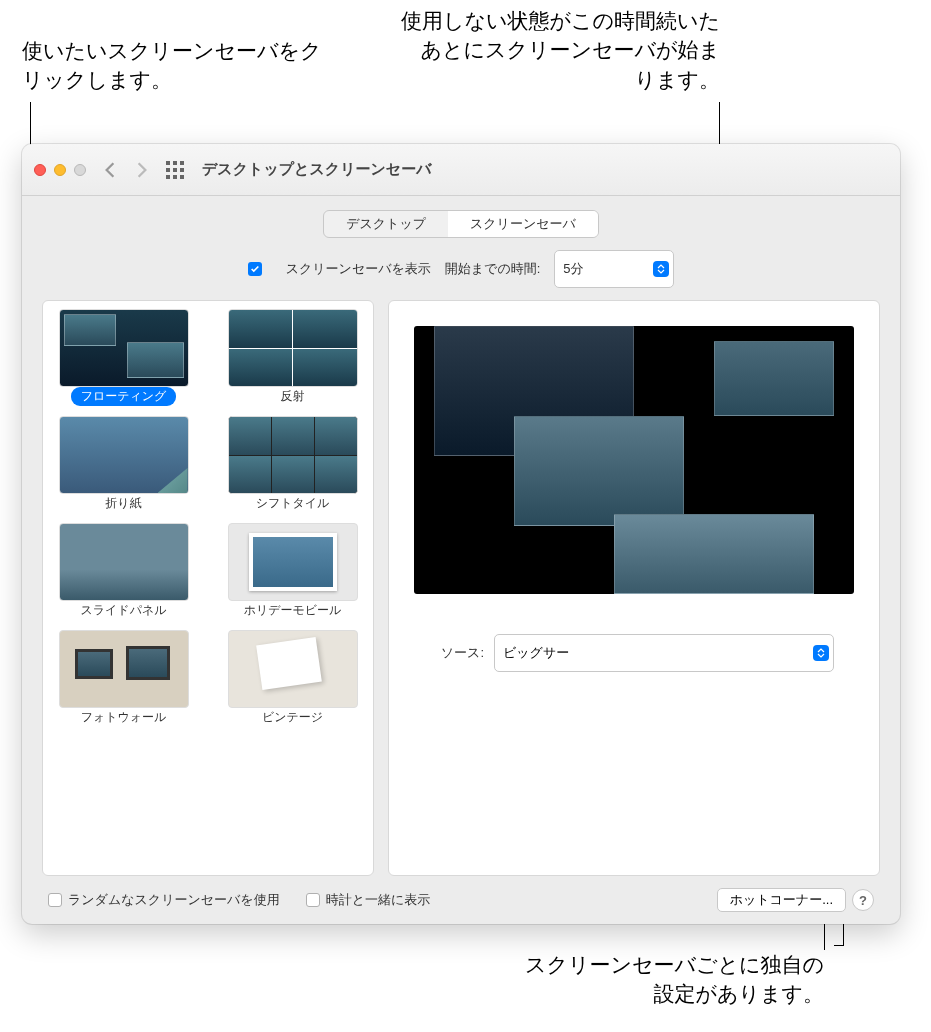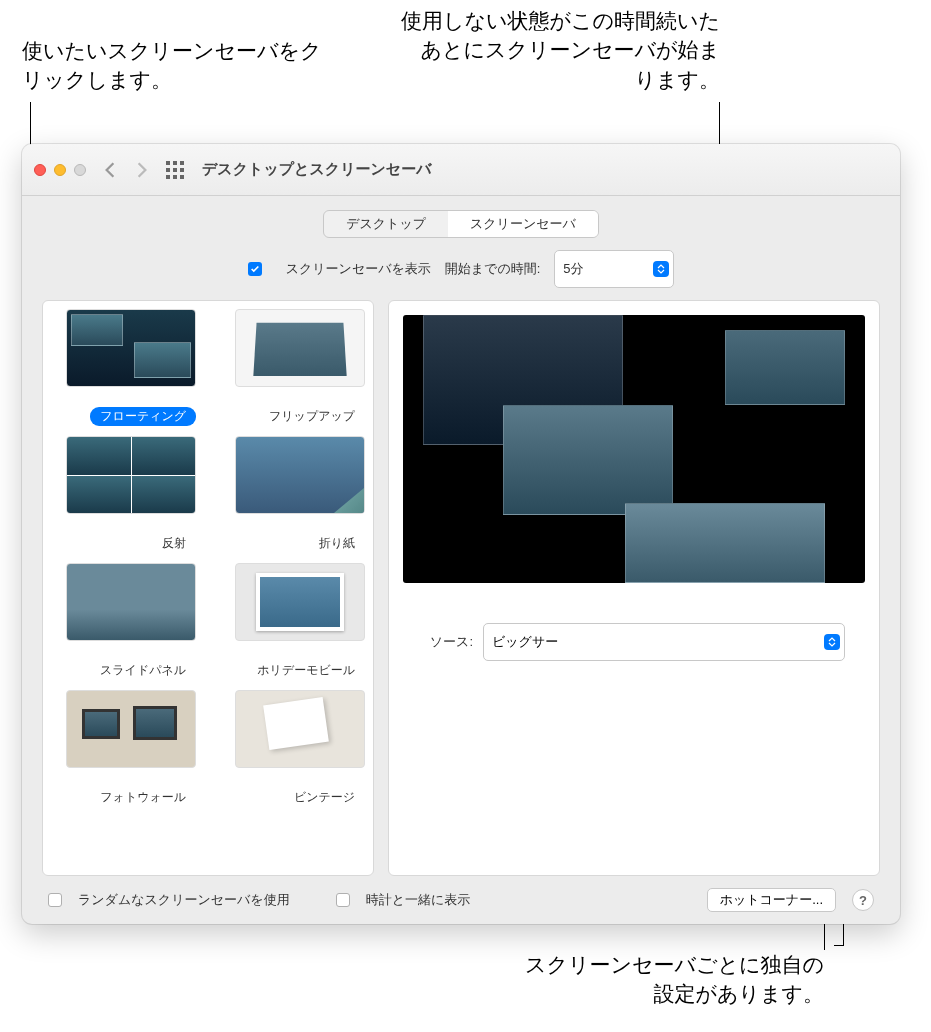--- a/index.html
+++ b/index.html
@@ -35,21 +35,21 @@
 .checkbox.checked { background: #007aff; }
 .checkbox.unchecked { background: #fff; border: 1px solid #b0b0b0; }
 .checkbox svg { width: 10px; height: 10px; }
 .popup { background: #fff; border: 1px solid #c8c8c8; border-radius: 5px; height: 38px; display: flex; align-items: center; padding: 0 4px 0 8px; font-size: 13px; min-width: 120px; justify-content: space-between; }
 .popup-arrows { width: 16px; height: 16px; background: #007aff; border-radius: 4px; display: flex; flex-direction: column; align-items: center; justify-content: center; }
 .popup-arrows svg { width: 8px; height: 5px; }
 
 .mainarea { display: flex; gap: 14px; flex: 1; min-height: 0; }
 .sidebar { width: 332px; background: #fff; border: 1px solid #d8d8d8; border-radius: 6px; overflow-y: hidden; padding: 8px; }
 .grid { display: grid; grid-template-columns: 1fr 1fr; gap: 10px 24px; }
-.ss-item { display: flex; flex-direction: column; align-items: flex-end; gap: 20px; cursor: pointer; }
+.ss-item { display: flex; flex-direction: column; align-items: center; gap: 0; cursor: pointer; }
 .thumb { width: 130px; height: 78px; border-radius: 4px; background: #333; border: 1px solid #ddd; overflow: hidden; position: relative; }
 .ss-label { font-size: 12px; color: #333; text-align: center; padding: 1px 10px; border-radius: 9px; }
 .ss-item.selected .ss-label { background: #007aff; color: #fff; }
 
 
 .t-float { background: linear-gradient(#1a3a4a,#0a1a2a); }
 .t-float::before, .t-float::after { content:''; position:absolute; background:linear-gradient(#4a7a8a,#2a4a5a); border:1px solid rgba(255,255,255,0.3); }
 .t-float::before { width:50px; height:30px; left:4px; top:4px; }
 .t-float::after { width:55px; height:34px; right:4px; bottom:8px; }
 .t-flip { background:#f5f5f5; display:flex; align-items:center; justify-content:center; }
@@ -67,35 +67,35 @@
 .t-photo::after { width:55px; height:38px; right:15px; bottom:8px; transform:rotate(6deg); background:linear-gradient(#5a7a8a,#fff 85%); }
 .t-holiday { background:#e8e8e8; display:flex; align-items:center; justify-content:center; }
 .t-holiday::before { content:''; width:80px; height:50px; background:linear-gradient(#5a8aaa,#3a6a8a); border:4px solid #fff; box-shadow:0 1px 3px rgba(0,0,0,0.3); }
 .t-wall { background:#d8d0c0; }
 .t-wall::before,.t-wall::after { content:''; position:absolute; border:3px solid #333; background:linear-gradient(#4a6a7a,#2a4a5a); }
 .t-wall::before { width:32px; height:24px; left:15px; top:18px; }
 .t-wall::after { width:38px; height:28px; right:18px; top:15px; }
 .t-vintage { background:#e8e4dc; }
 .t-vintage::before { content:''; position:absolute; width:60px; height:45px; background:#fff; left:30px; top:10px; transform:rotate(-8deg); box-shadow:2px 2px 5px rgba(0,0,0,0.2); }
 
-.preview-pane { flex: 1; display: flex; flex-direction: column; background: #fff; border: 1px solid #d8d8d8; border-radius: 6px; padding: 14px; }
+.preview-pane { flex: 1; display: flex; flex-direction: column; background: #fff; border: 1px solid #d8d8d8; border-radius: 6px; padding: 25px; }
 .preview-img { height: 268px; background: #000; border-radius: 3px; position: relative; overflow: hidden; margin-bottom: 40px; }
 .pimg { position: absolute; background: linear-gradient(#3a5a6a,#1a3a4a); border: 1px solid rgba(255,255,255,0.2); }
 .pimg.p1 { width:200px; height:130px; left:20px; top:0; background:linear-gradient(#2a3a4a,#0a1a2a); }
 .pimg.p2 { width:120px; height:75px; right:20px; top:15px; background:linear-gradient(#4a6a7a,#2a4a5a); }
 .pimg.p3 { width:170px; height:110px; left:100px; top:90px; background:linear-gradient(#5a7a8a,#2a4a5a); }
 .pimg.p4 { width:200px; height:80px; right:40px; bottom:0; background:linear-gradient(#6a8a9a,#3a5a6a); }
 
 .options { padding: 0 20px; }
 .opt-row { display: flex; align-items: center; gap: 10px; margin-bottom: 24px; }
 .opt-label { font-size: 13px; color: #333; min-width: 50px; text-align: right; }
 .popup.wide { flex: 1; }
 .opt-check { display: flex; align-items: center; gap: 8px; justify-content: center; }
 
-.bottombar { display: flex; align-items: center; gap: 16px; padding: 12px 6px; font-size: 13px; color: #333; }
+.bottombar { display: flex; align-items: center; gap: 6px; padding: 12px 6px; font-size: 13px; color: #333; }
 .bottombar .spacer { flex: 1; }
 .btn { background: #fff; border: 1px solid #c8c8c8; border-radius: 5px; padding: 2px 12px; font-size: 13px; cursor: pointer; }
 .help { width: 22px; height: 22px; border-radius: 50%; background: #fff; border: 1px solid #c8c8c8; display: flex; align-items: center; justify-content: center; color: #666; font-weight: bold; cursor: pointer; }
 
 .bracket { position: absolute; border-right: 1px solid #000; border-top: 1px solid #000; border-bottom: 1px solid #000; }
 </style>
 </head>
 <body>
 
 <div class="callout" style="left:22px; top:36px; width:300px;">使いたいスクリーンセーバをクリックします。</div>
@@ -174,35 +174,42 @@
     </div>
 
     <div class="mainarea">
       <div class="sidebar">
         <div class="grid" id="ss-grid">
             <div class="ss-item selected">
               <div class="thumb t-float"></div>
               <div class="ss-label">フローティング</div>
             </div>
             <div class="ss-item">
-              <div class="thumb t-flip"></div>
-              <div class="ss-label">フリップアップ</div>
-            </div>
-            <div class="ss-item">
               <div class="thumb t-reflect">
                 <div></div>
                 <div></div>
                 <div></div>
                 <div></div>
               </div>
               <div class="ss-label">反射</div>
             </div>
             <div class="ss-item">
               <div class="thumb t-origami"></div>
               <div class="ss-label">折り紙</div>
+            </div>
+            <div class="ss-item">
+              <div class="thumb t-shift">
+                <div></div>
+                <div></div>
+                <div></div>
+                <div></div>
+                <div></div>
+                <div></div>
+              </div>
+              <div class="ss-label">シフトタイル</div>
             </div>
             <div class="ss-item">
               <div class="thumb t-slide"></div>
               <div class="ss-label">スライドパネル</div>
             </div>
             <div class="ss-item">
               <div class="thumb t-holiday"></div>
               <div class="ss-label">ホリデーモビール</div>
             </div>
             <div class="ss-item">

